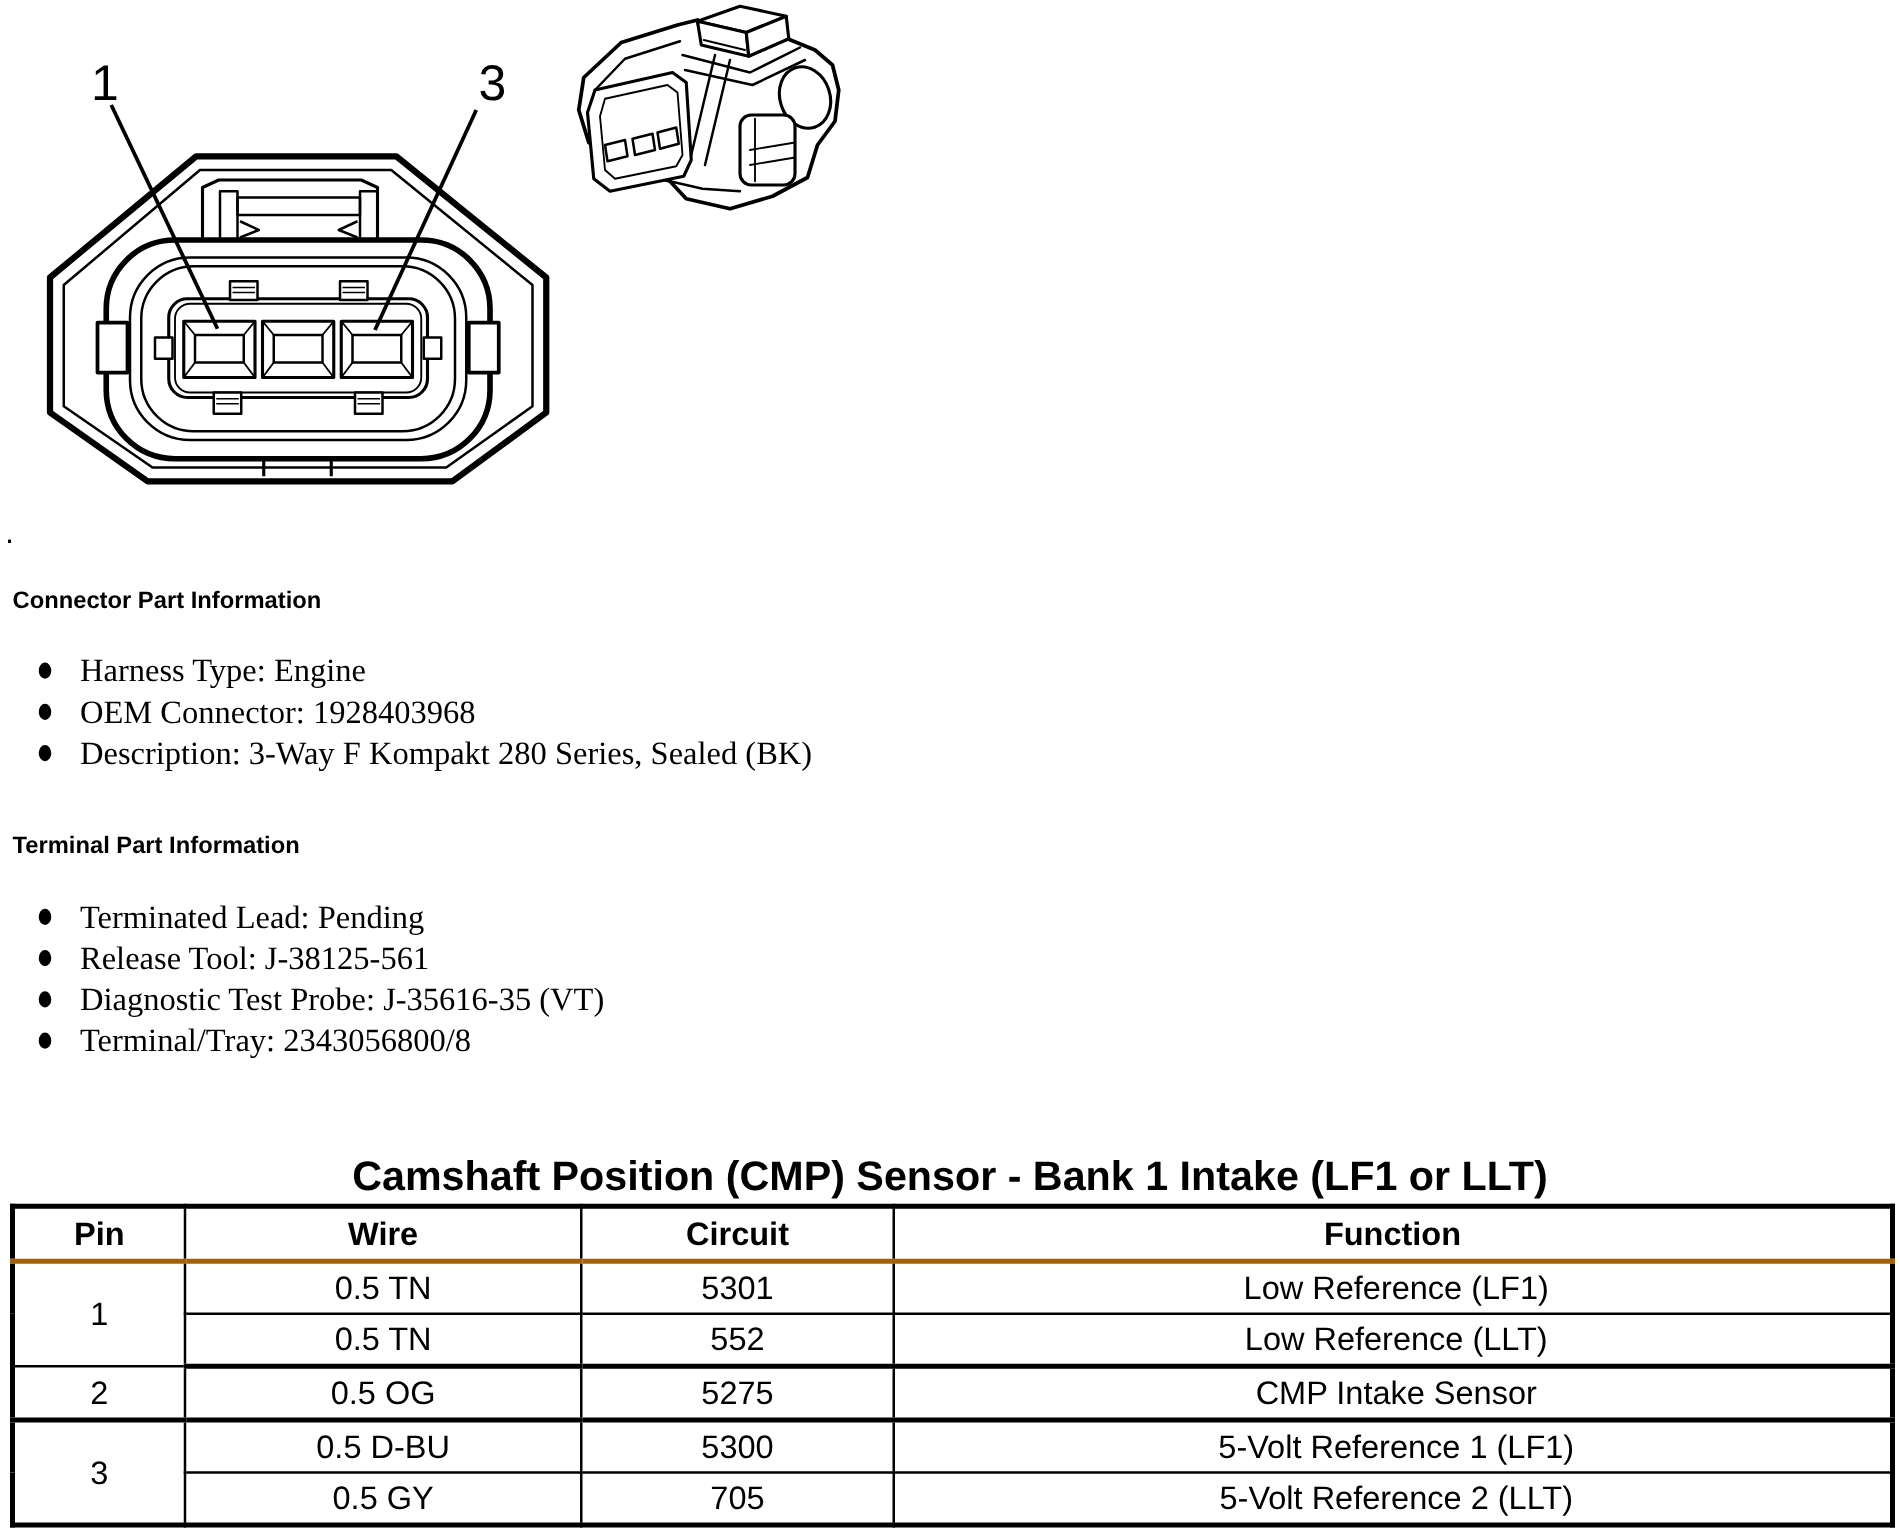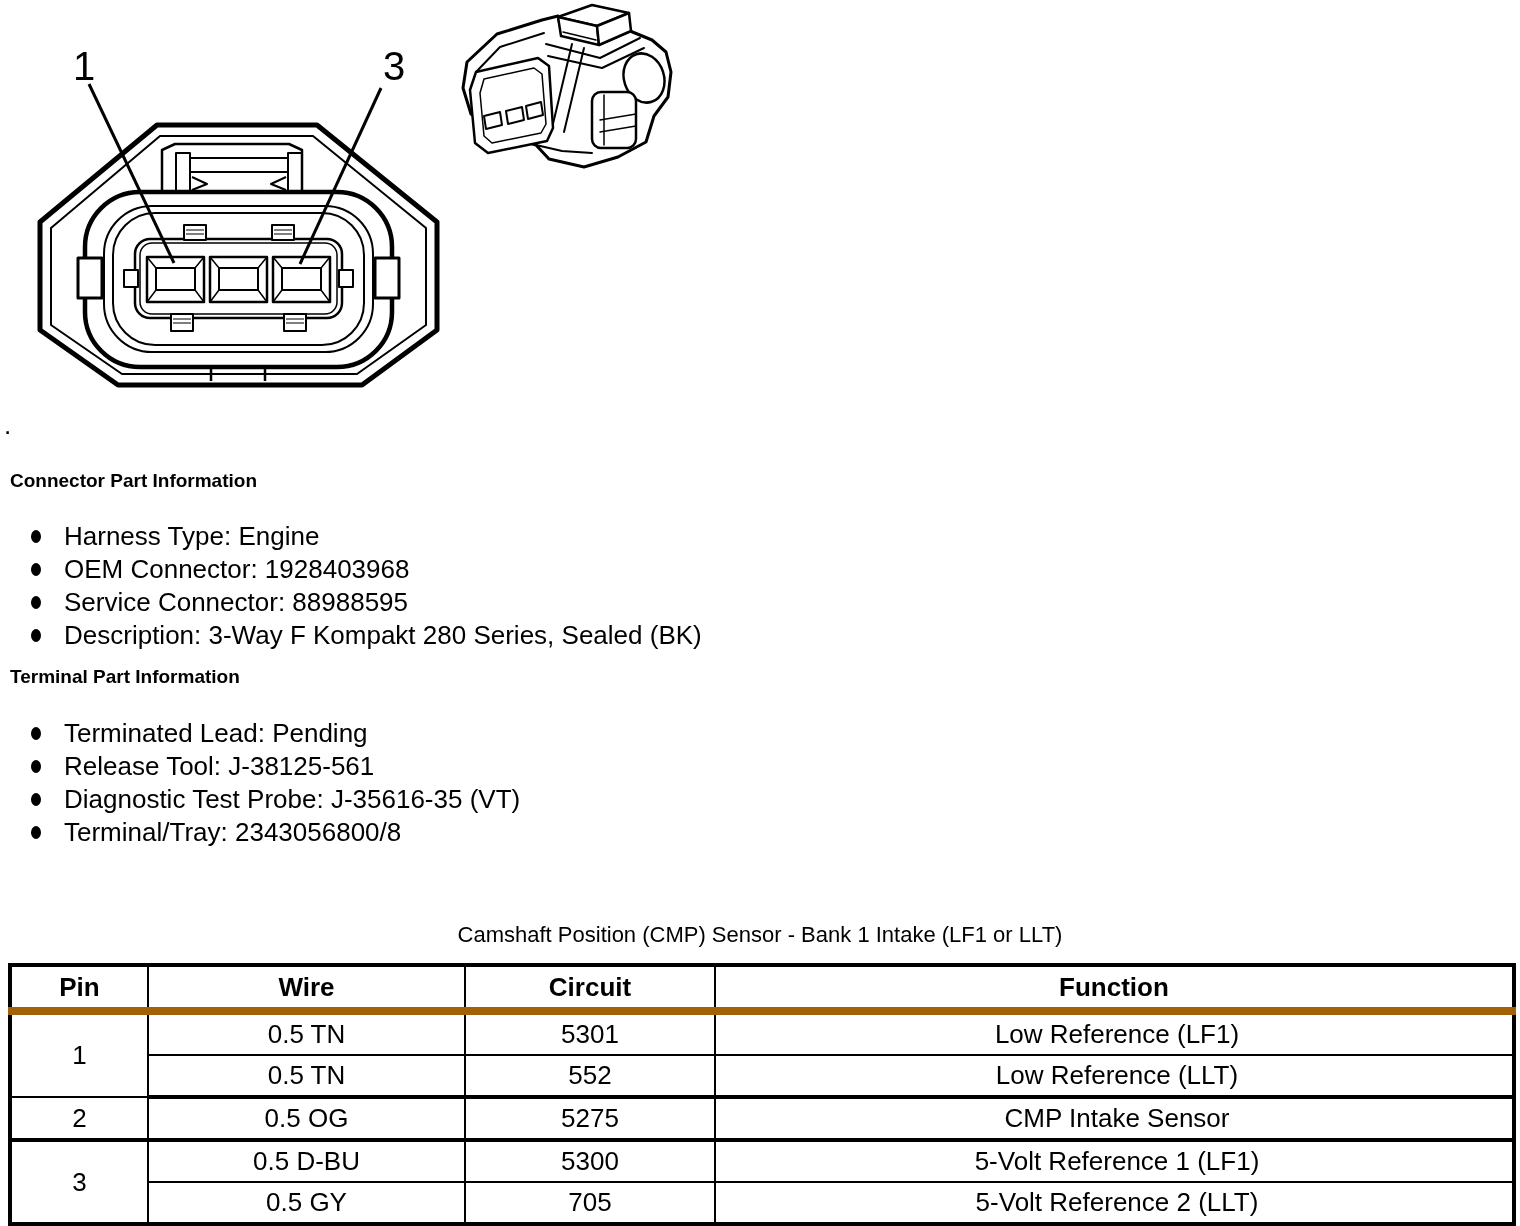--- a/index.html
+++ b/index.html
@@ -3,29 +3,29 @@
 <meta charset="utf-8">
 <style>
   html,body{margin:0;padding:0;background:#fff;}
   #page{
     position:relative;width:1520px;height:1226px;background:#ffffff;
     font-family:"Liberation Sans","DejaVu Sans",sans-serif;color:#000;overflow:hidden;
   }
   .abs{position:absolute;}
   .h1{font-size:19px;font-weight:bold;line-height:30px;white-space:nowrap;}
   .blist{list-style:none;margin:0;padding:0;}
-  .blist li{display:flex;align-items:center;height:33px;font-size:26px;white-space:nowrap;}
+  .blist li{display:flex;align-items:center;height:33px;font-size:26px;white-space:nowrap;font-family:Liberation Serif, serif;}
   .bdot{width:10px;height:13px;border-radius:50%;background:#000;margin-right:23px;flex:none;}
-  .tbl-title{font-size:22px;font-weight:normal;text-align:center;white-space:nowrap;}
+  .tbl-title{font-size:33px;font-weight:bold;text-align:center;white-space:nowrap;}
   table.pinout{border-collapse:collapse;table-layout:fixed;width:1504px;border:4px solid #000;}
   table.pinout th,table.pinout td{
     border:2px solid #000;font-size:26px;text-align:center;vertical-align:middle;padding:0;
     overflow:hidden;white-space:nowrap;
   }
-  table.pinout th{height:40px;font-weight:bold;border-bottom:8px solid #a16207;}
+  table.pinout th{height:40px;font-weight:bold;border-bottom:4px solid #a16207;}
   table.pinout td{height:39px;font-weight:normal;}
   table.pinout td.fn{text-align:center;padding-left:6px;}
   tr.thick>td{border-bottom:4px solid #000;}
   tr.thin>td{border-bottom:2px solid #000;}
   .period{font-size:26px;line-height:26px;}
   svg text{font-family:"Liberation Sans","DejaVu Sans",sans-serif;}
 </style>
 </head>
 <body>
 
@@ -130,24 +130,20 @@
 
   <div class="abs h1" style="left:10px;top:466px">Connector Part Information</div>
   <ul class="abs blist" style="left:31px;top:520px">
     <li>
         <span class="bdot"></span>
         <span>Harness Type: Engine</span>
       </li>
     <li>
         <span class="bdot"></span>
         <span>OEM Connector: 1928403968</span>
-      </li>
-    <li>
-        <span class="bdot"></span>
-        <span>Service Connector: 88988595</span>
       </li>
     <li>
         <span class="bdot"></span>
         <span>Description: 3-Way F Kompakt 280 Series, Sealed (BK)</span>
       </li>
   </ul>
 
   <div class="abs h1" style="left:10px;top:662px">Terminal Part Information</div>
   <ul class="abs blist" style="left:31px;top:717px">
     <li>

